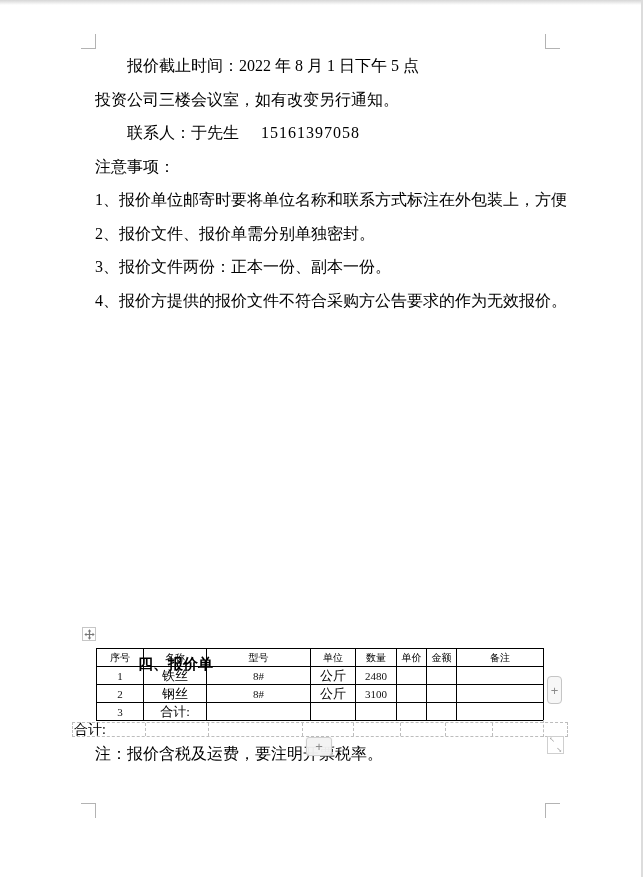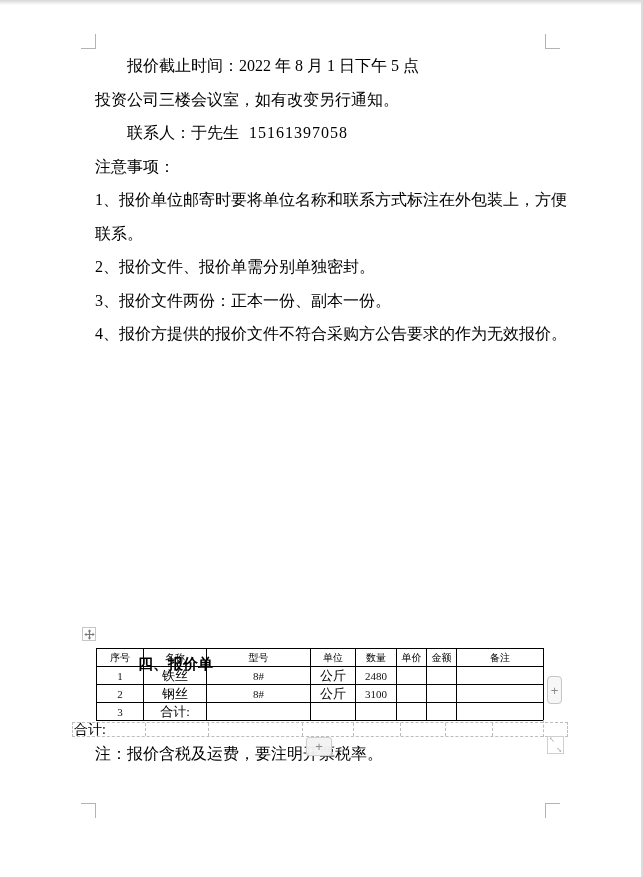--- a/index.html
+++ b/index.html
@@ -17,21 +17,21 @@
   .mark.tl{left:81px;top:34px;border-right-width:1px;border-bottom-width:1px;}
   .mark.tr{left:545px;top:34px;border-left-width:1px;border-bottom-width:1px;}
   .mark.bl{left:81px;top:803px;border-right-width:1px;border-top-width:1px;}
   .mark.br{left:545px;top:803px;border-left-width:1px;border-top-width:1px;}
 
   
   .body-text{position:absolute;left:95px;top:49px;width:452px;
     font-size:16px;line-height:33.5px;}
   .ln{margin:0;white-space:nowrap;}
   .indent{text-indent:32px;}
-  .phone{margin-left:10px;letter-spacing:1px;}
+  .phone{margin-left:22px;letter-spacing:1px;}
 
   
   .quote-title{position:absolute;left:138px;top:653px;font-size:15px;
     font-weight:bold;line-height:22px;}
 
   .move-handle{position:absolute;left:82px;top:627px;width:14px;height:14px;
     border:1px solid #c6c6c6;background:#fff;display:flex;
     align-items:center;justify-content:center;cursor:move;}
   .move-handle svg{display:block;}
 
@@ -84,21 +84,20 @@
   <div class="mark tr"></div>
   <div class="mark bl"></div>
   <div class="mark br"></div>
 
   <div class="body-text">
     <p class="ln indent">报价截止时间：2022 年 8 月 1 日下午 5 点</p>
     <p class="ln">投资公司三楼会议室，如有改变另行通知。</p>
     <p class="ln indent"><span>联系人：于先生</span><span class="phone">15161397058</span></p>
     <p class="ln">注意事项：</p>
     <p class="ln">1、报价单位邮寄时要将单位名称和联系方式标注在外包装上，方便</p>
-    <p class="ln">联系。</p>
     <p class="ln">2、报价文件、报价单需分别单独密封。</p>
     <p class="ln">3、报价文件两份：正本一份、副本一份。</p>
     <p class="ln">4、报价方提供的报价文件不符合采购方公告要求的作为无效报价。</p>
   </div>
 
   <div class="quote-title">四、报价单</div>
 
   <div class="move-handle btn" title="">
     <span>
       <svg width="11" height="11" viewBox="0 0 16 16">

